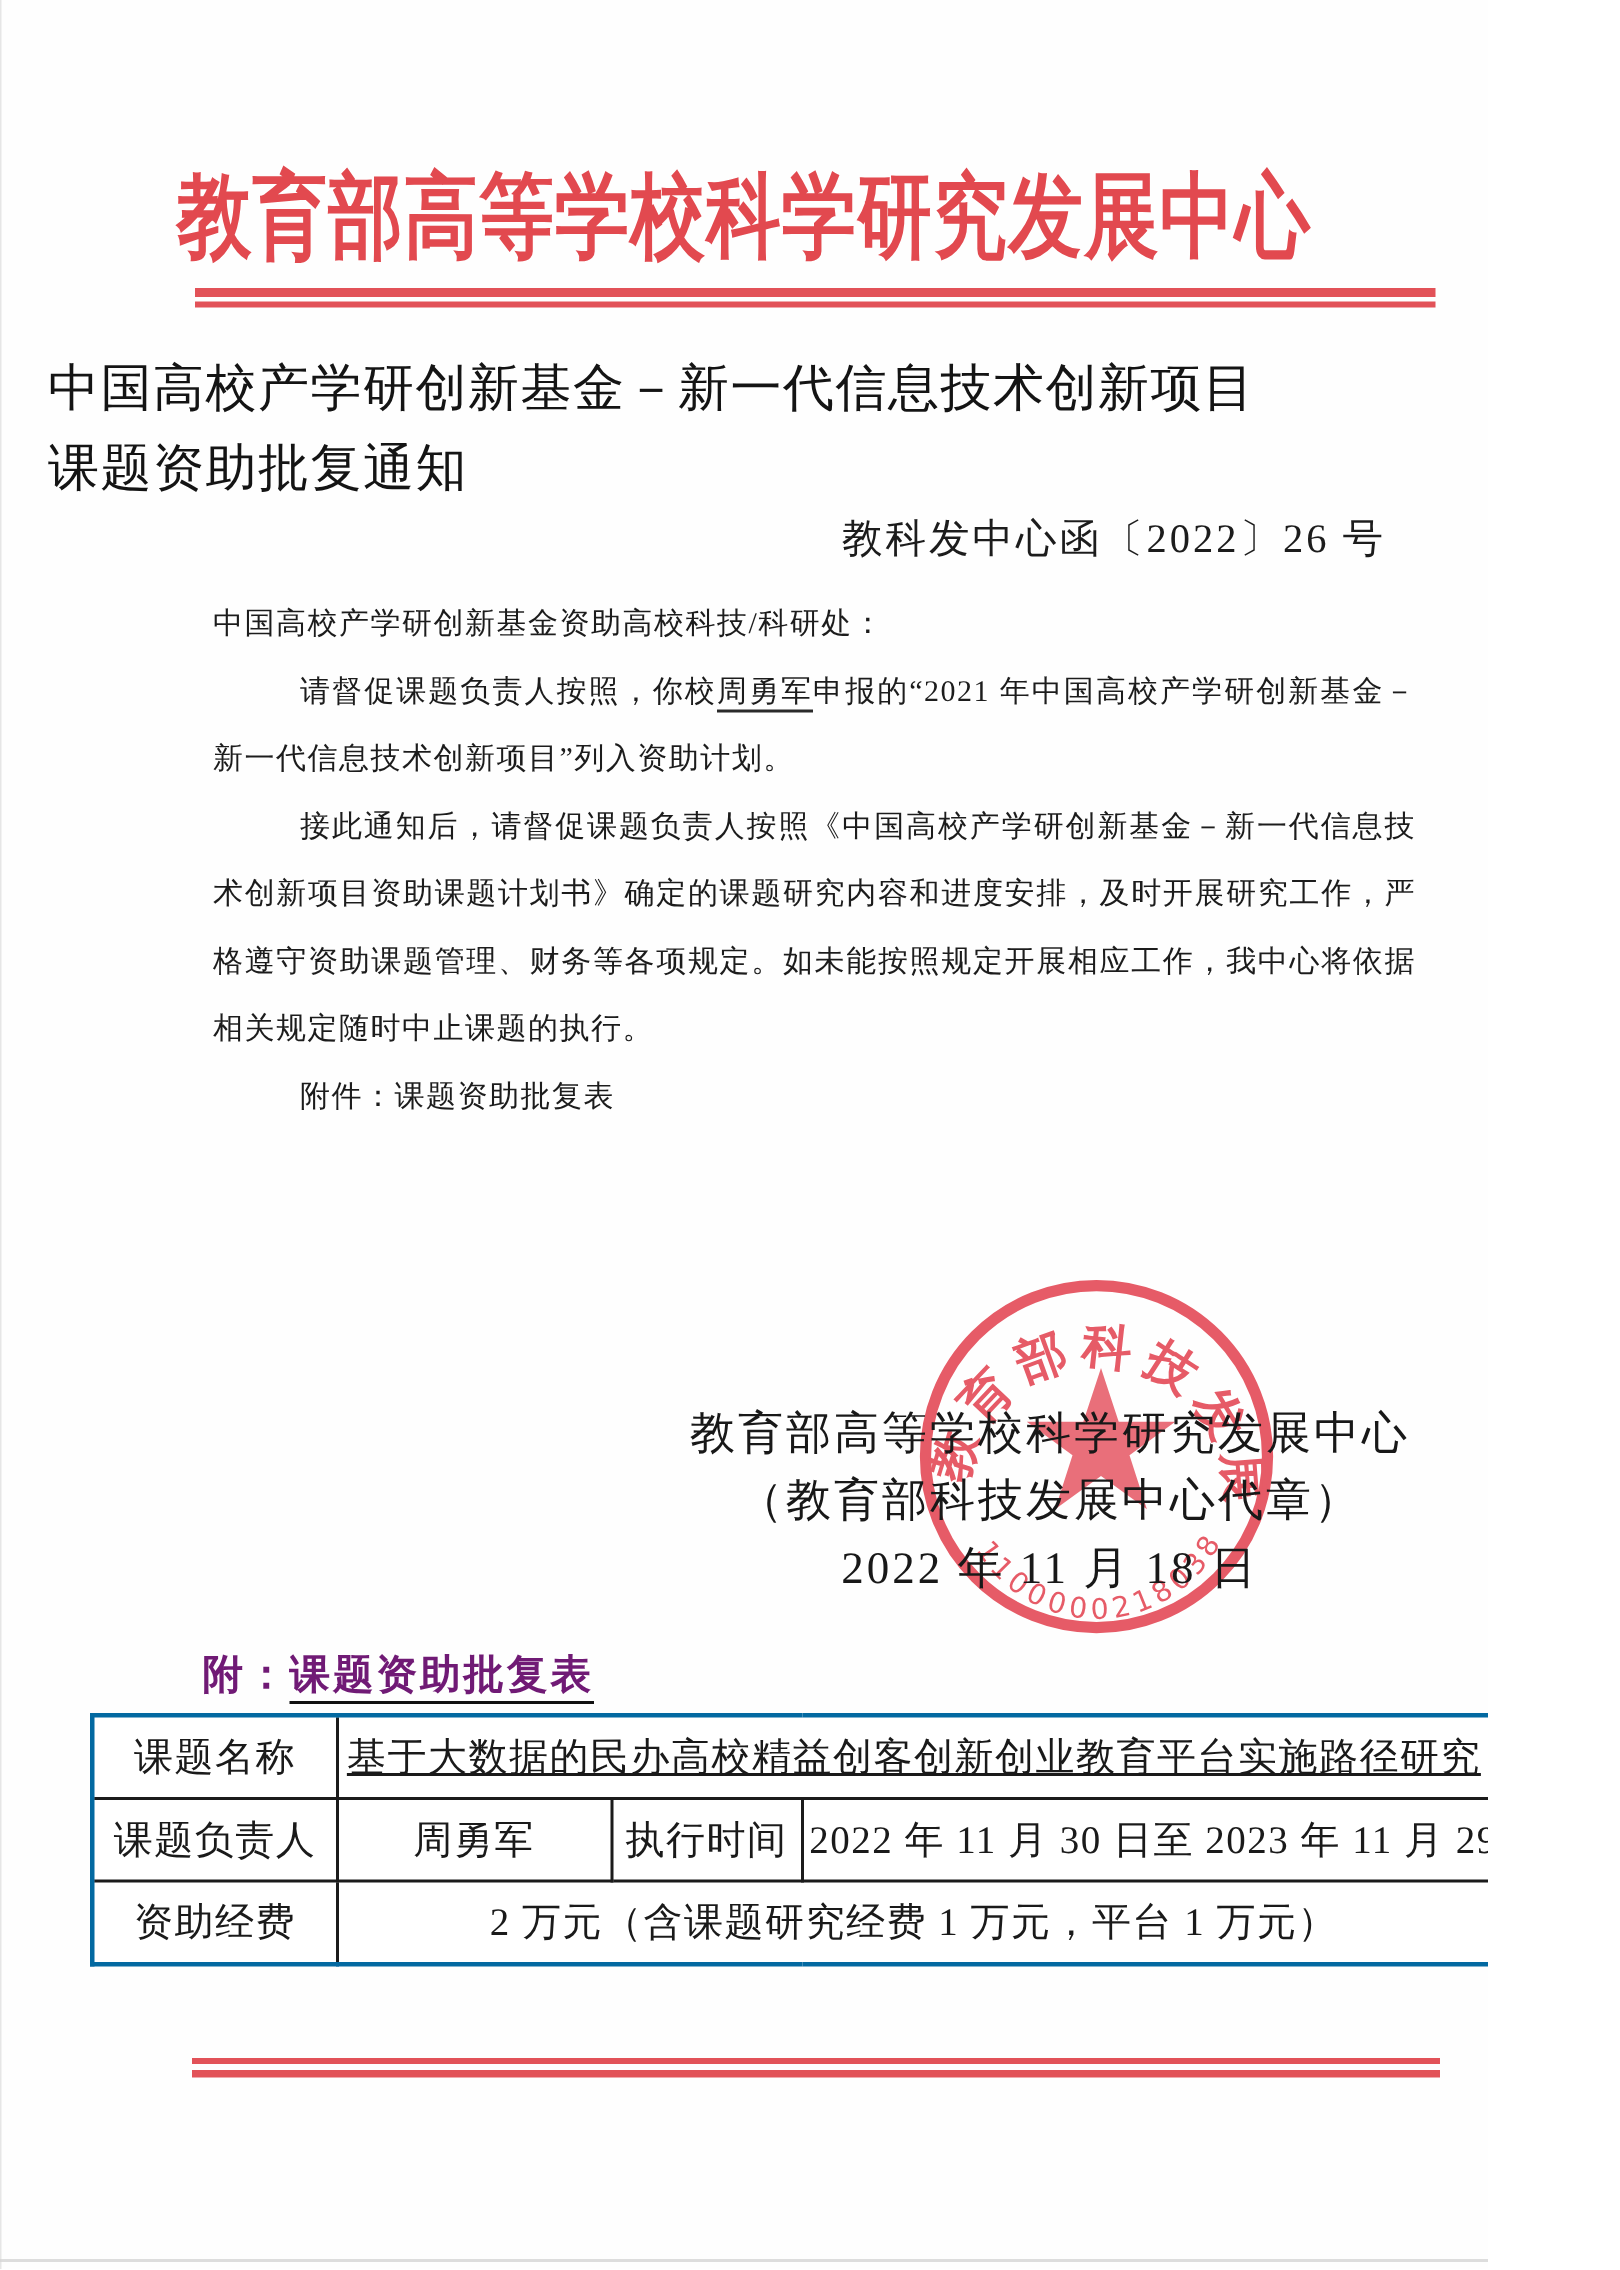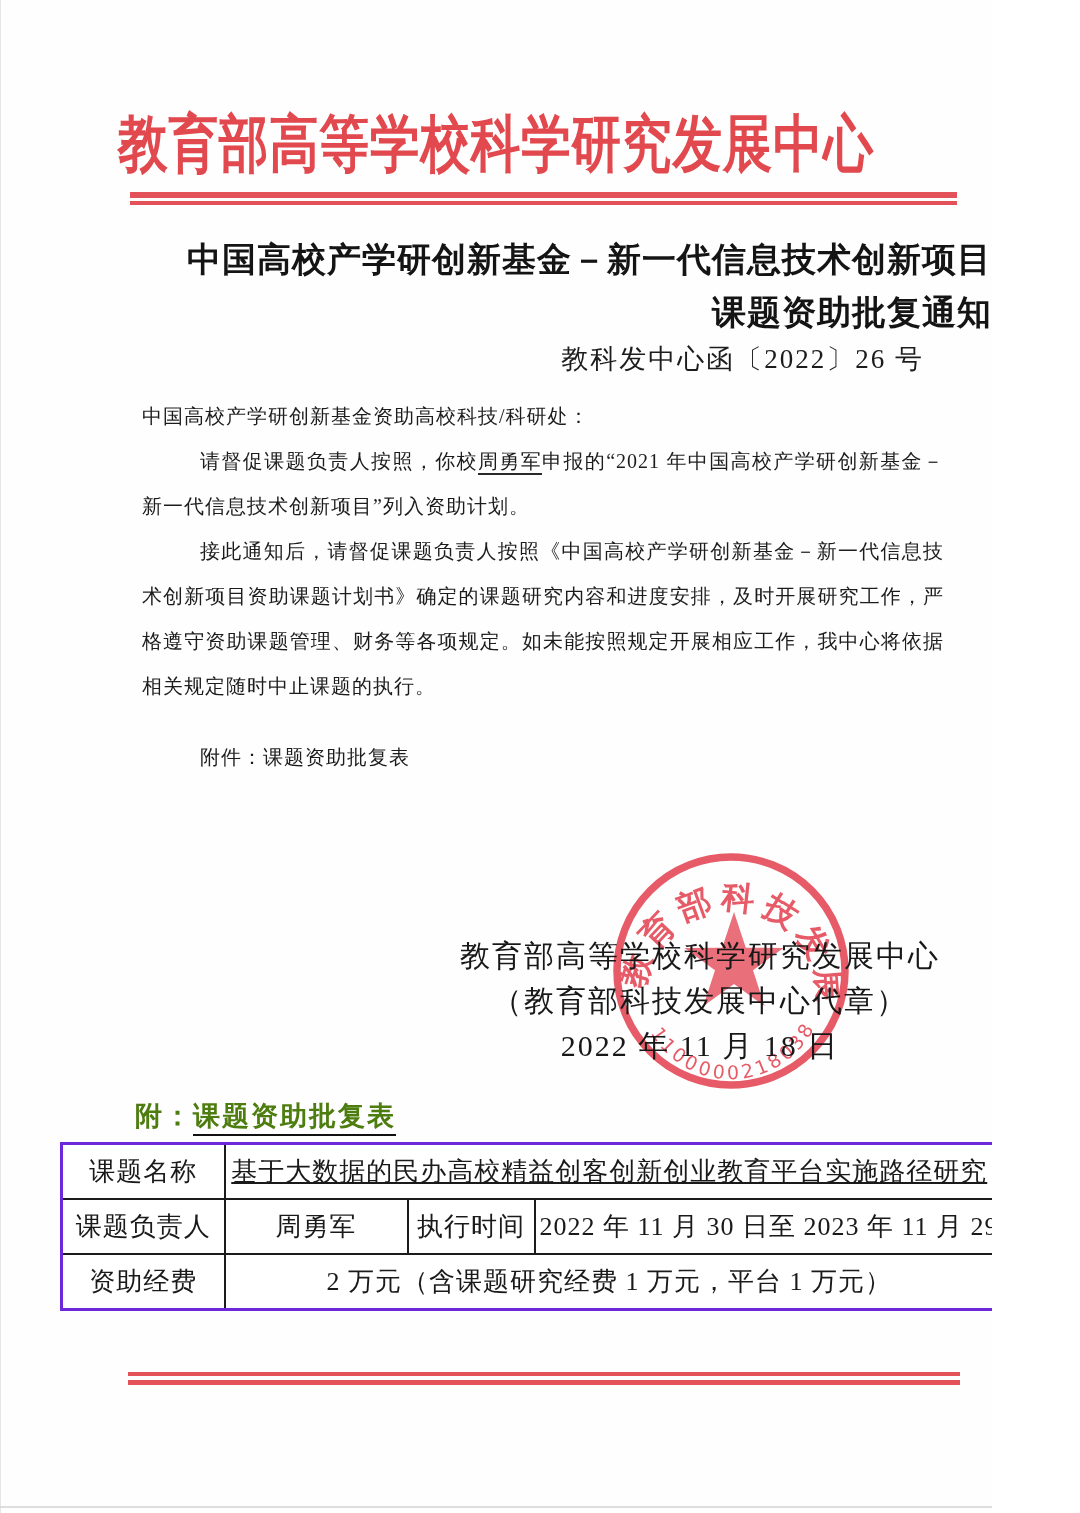--- a/index.html
+++ b/index.html
@@ -23,60 +23,60 @@
   .rule-bottom{top:1372px;left:128px;width:832px;}
   .rule .bar1{height:6px;background:#e25258;}
   .rule-top .bar1{height:6px;}
   .rule .gap{height:3px;}
   .rule .bar2{height:4px;background:#e25258;}
   .rule-bottom .bar1{height:4px;}
   .rule-bottom .gap{height:4px;}
   .rule-bottom .bar2{height:5px;}
 
   .doc-title{
-    position:absolute;top:233px;left:0;width:100%;text-align:right;
-    font-size:34px;font-weight:bold;line-height:53px;color:#141414;letter-spacing:1px;
+    position:absolute;top:233px;left:0;width:100%;text-align:left;
+    font-size:34px;font-weight:normal;line-height:53px;color:#141414;letter-spacing:1px;padding-left:32px;
   }
   .doc-number{
     position:absolute;top:341px;left:0;width:100%;box-sizing:border-box;
     text-align:right;padding-right:68px;font-size:27px;letter-spacing:2px;
   }
 
   .body-text{
     position:absolute;top:394px;left:142px;width:802px;
     font-size:20px;line-height:45px;text-align:justify;letter-spacing:1px;
   }
   .body-text p{margin:0;}
   .body-text .indent{text-indent:58px;}
-  .body-text .attach{margin-top:26px;}
+  .body-text .attach{}
   .u-name{border-bottom:2px solid #2a2a2a;padding-bottom:1px;}
 
   .signature{
     position:absolute;top:933px;left:345px;width:710px;z-index:3;
     text-align:center;font-size:30px;line-height:45px;letter-spacing:2px;color:#181818;
   }
 
   .seal{position:absolute;left:606px;top:846px;width:250px;height:250px;z-index:2;opacity:.85;}
 
   .appendix{
     position:absolute;top:1098px;left:135px;z-index:3;
-    font-size:27px;font-weight:bold;color:#4d7c0f;letter-spacing:2px;
+    font-size:27px;font-weight:bold;color:#701a75;letter-spacing:2px;
   }
   .appendix .u{border-bottom:2.5px solid #111;padding-bottom:3px;}
 
   table.approval{
     position:absolute;left:60px;top:1142px;width:933px;z-index:3;
     border-collapse:collapse;table-layout:fixed;background:#fff;
     font-size:26px;color:#1a1a1a;
   }
   table.approval td{
     border:2px solid #1b1b1b;height:53px;text-align:center;
     padding:0 4px;letter-spacing:1px;overflow:hidden;white-space:nowrap;
   }
-  table.approval{border:3px solid #6d28d9;padding-left:24px;}
+  table.approval{border:3px solid #0369a1;padding-left:24px;}
   td.val-left{text-align:left;padding-left:16px;text-decoration:underline;}
   td.val-left-pad{text-align:left;padding-left:30px;}
 </style>
 </head>
 <body>
 
 <div class="page">
 
   <div class="edge-left"></div>
   <div class="edge-right"></div>

